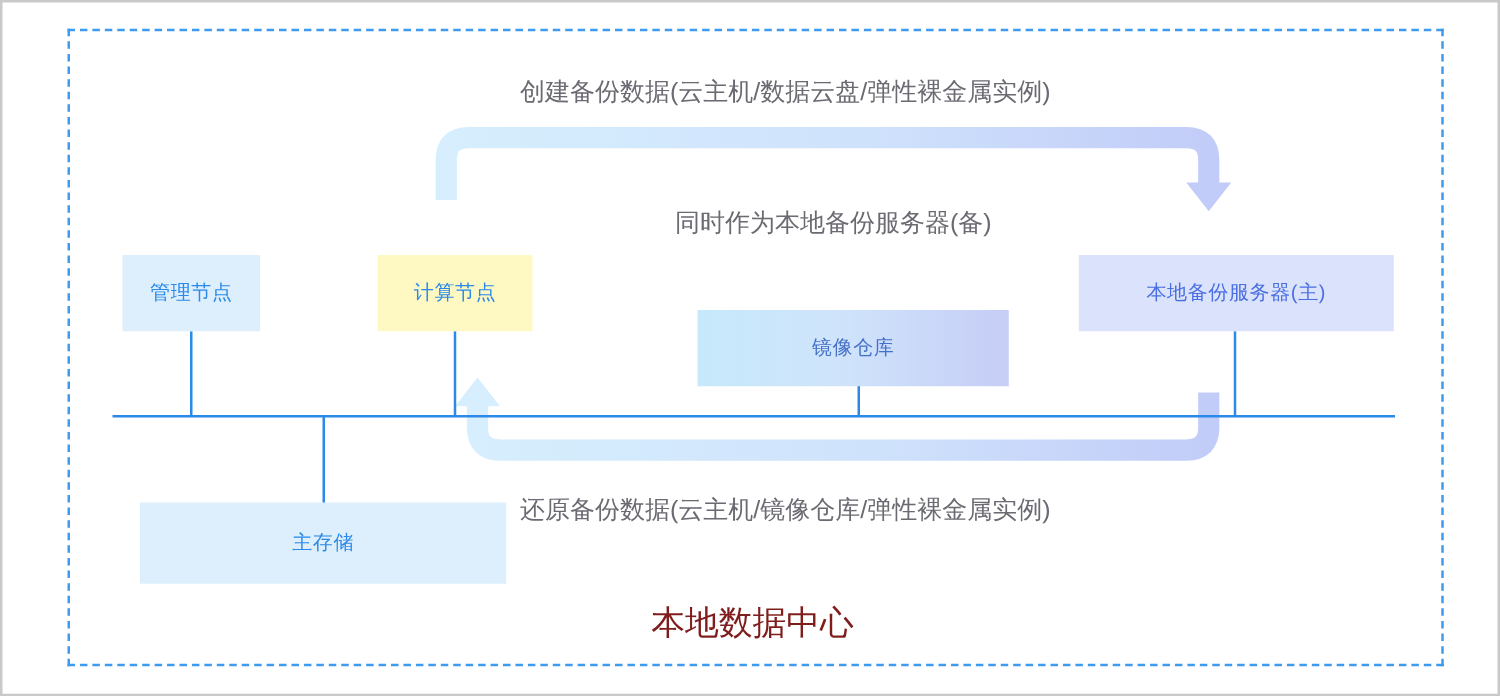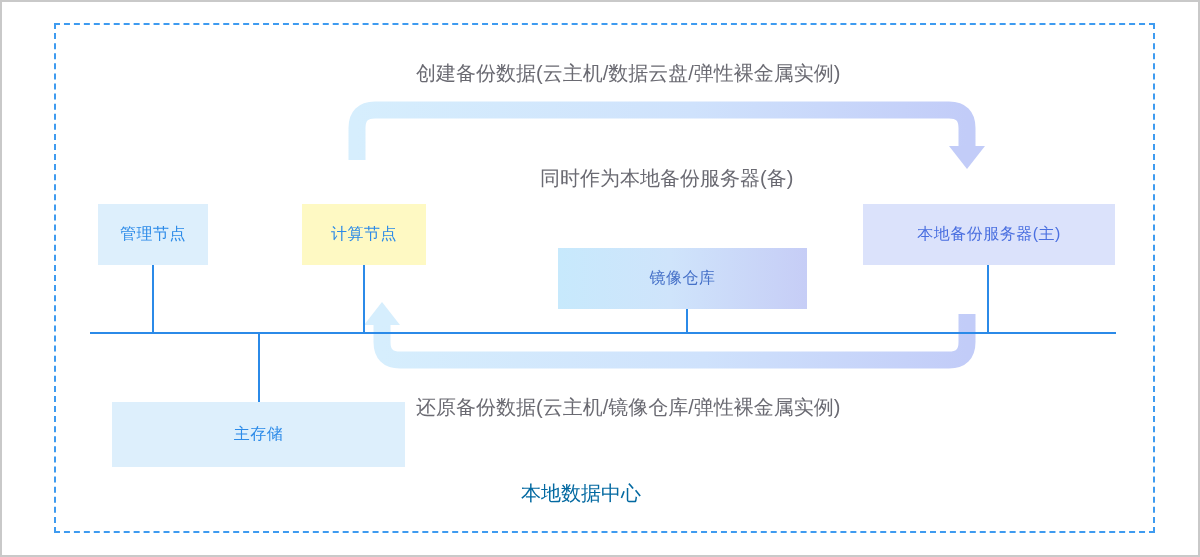--- a/index.html
+++ b/index.html
@@ -106,22 +106,22 @@
     color: #6a6a72;
     white-space: nowrap;
   }
   #label-create  { left: 414px; top: 58px; }
   #label-standby { left: 538px; top: 163px; }
   #label-restore { left: 414px; top: 392px; }
 
   #label-datacenter {
     position: absolute;
     left: 519px; top: 478px;
-    font-size: 20px;
-    color: #0369a1;
+    font-size: 27px;
+    color: #7f1d1d;
     white-space: nowrap;
   }
 </style>
 </head>
 <body>
 
 <div id="canvas">
 
   <div id="dc-boundary"></div>
 

